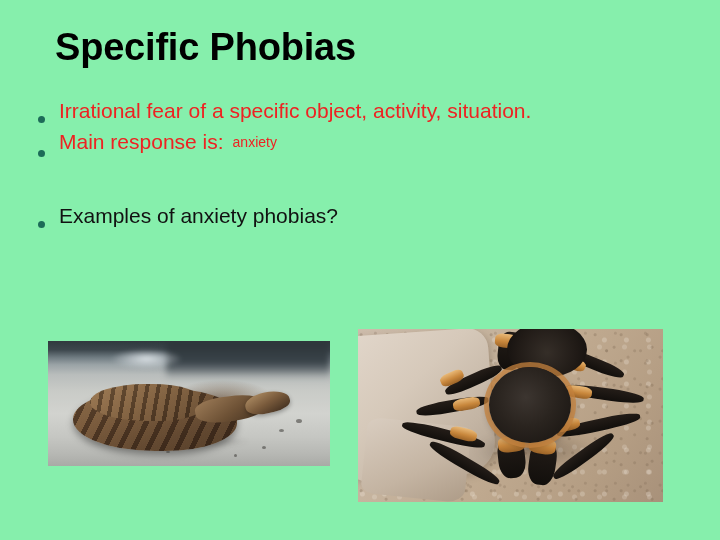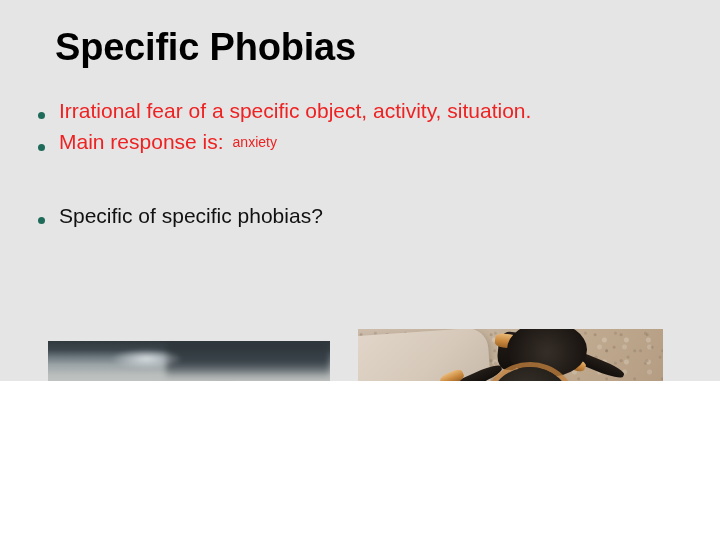--- a/index.html
+++ b/index.html
@@ -6,22 +6,22 @@
     margin: 0;
     padding: 0;
     background: #ffffff;
   }
   body {
     font-family: "Liberation Sans", sans-serif;
   }
   .slide {
     position: relative;
     width: 720px;
-    height: 381px;
-    background: #e5e5e5;
+    height: 540px;
+    background: #86efac;
     overflow: hidden;
   }
 
   
   .slide-title {
     position: absolute;
     left: 55px;
     top: 26px;
     font-size: 38px;
     font-weight: bold;
@@ -33,21 +33,21 @@
   
   .body-list {
     position: absolute;
     left: 38px;
     top: 98px;
     width: 600px;
   }
   .bullet-row {
     position: relative;
     display: flex;
-    align-items: center;
+    align-items: flex-end;
     margin-bottom: 6px;
   }
   .bullet-mark {
     flex: 0 0 auto;
     width: 21px;
     padding-top: 9px;
     line-height: 0;
   }
   .bullet-dot {
     display: inline-block;
@@ -296,21 +296,21 @@
       </span>
       <span class="bullet-text"><span>Main response is:</span><span class="inline-answer">anxiety</span></span>
     </div>
 
     <div class="spacer-row"></div>
 
     <div class="bullet-row">
       <span class="bullet-mark">
         <span class="bullet-dot"></span>
       </span>
-      <span class="bullet-text dark">Specific of specific phobias?</span>
+      <span class="bullet-text dark">Examples of anxiety phobias?</span>
     </div>
 
   </div>
 
   <div class="photo photo-snake">
     <div class="snake-topband"></div>
     <div class="snake-highlight"></div>
     <div class="snake-shadow"></div>
     <div class="snake-coil"></div>
     <div class="snake-coil2"></div>

